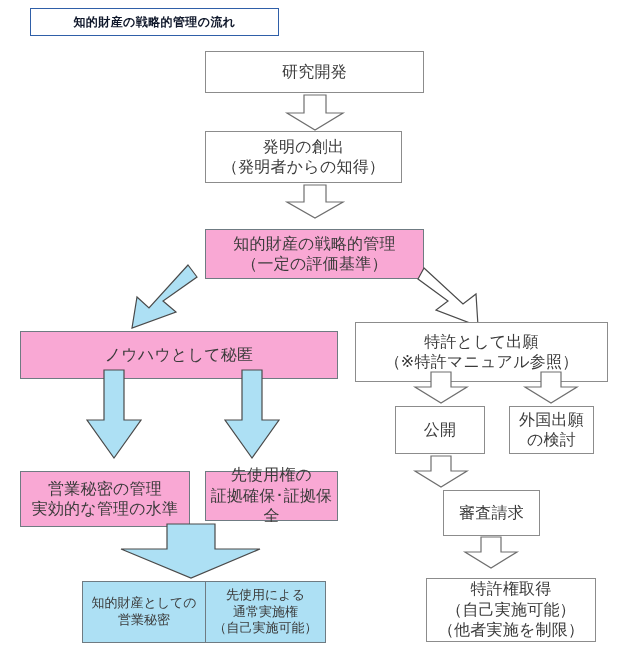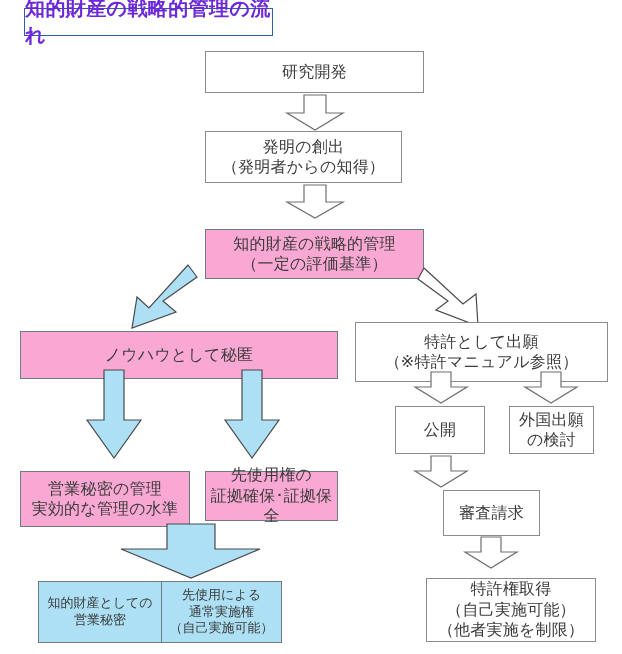--- a/index.html
+++ b/index.html
@@ -35,32 +35,32 @@
     background: #ffffff;
     border: 1px solid #8c8c8c;
   }
   .node.blue {
     background: #f9a8d4;
     border: 1px solid #6f7b82;
     margin-top: 9px;
   }
   .title-box {
     position: absolute;
-    left: 24px;
+    left: 30px;
     top: 8px;
     width: 249px;
     height: 28px;
     box-sizing: border-box;
     border: 1px solid #2f5fa8;
     background: #ffffff;
     display: flex;
     align-items: center;
     justify-content: center;
-    color: #6d28d9;
-    font-size: 20px;
+    color: #0f172a;
+    font-size: 12px;
     font-weight: bold;
     letter-spacing: 0.4px;
   }
   .arrow {
     position: absolute;
   }
   .arrow svg {
     display: block;
     overflow: visible;
   }
@@ -74,20 +74,21 @@
     background: #ade0f4;
     border: 1px solid #6f7b82;
     display: flex;
     align-items: center;
     justify-content: center;
     text-align: center;
     color: #3b3b3b;
     font-size: 13px;
     line-height: 1.3;
     white-space: pre-line;
+    margin-left: 44px;
   }
   .split-box > .cell + .cell {
     margin-left: -1px;
   }
 </style>
 </head>
 <body>
 
 <div id="canvas">
 

